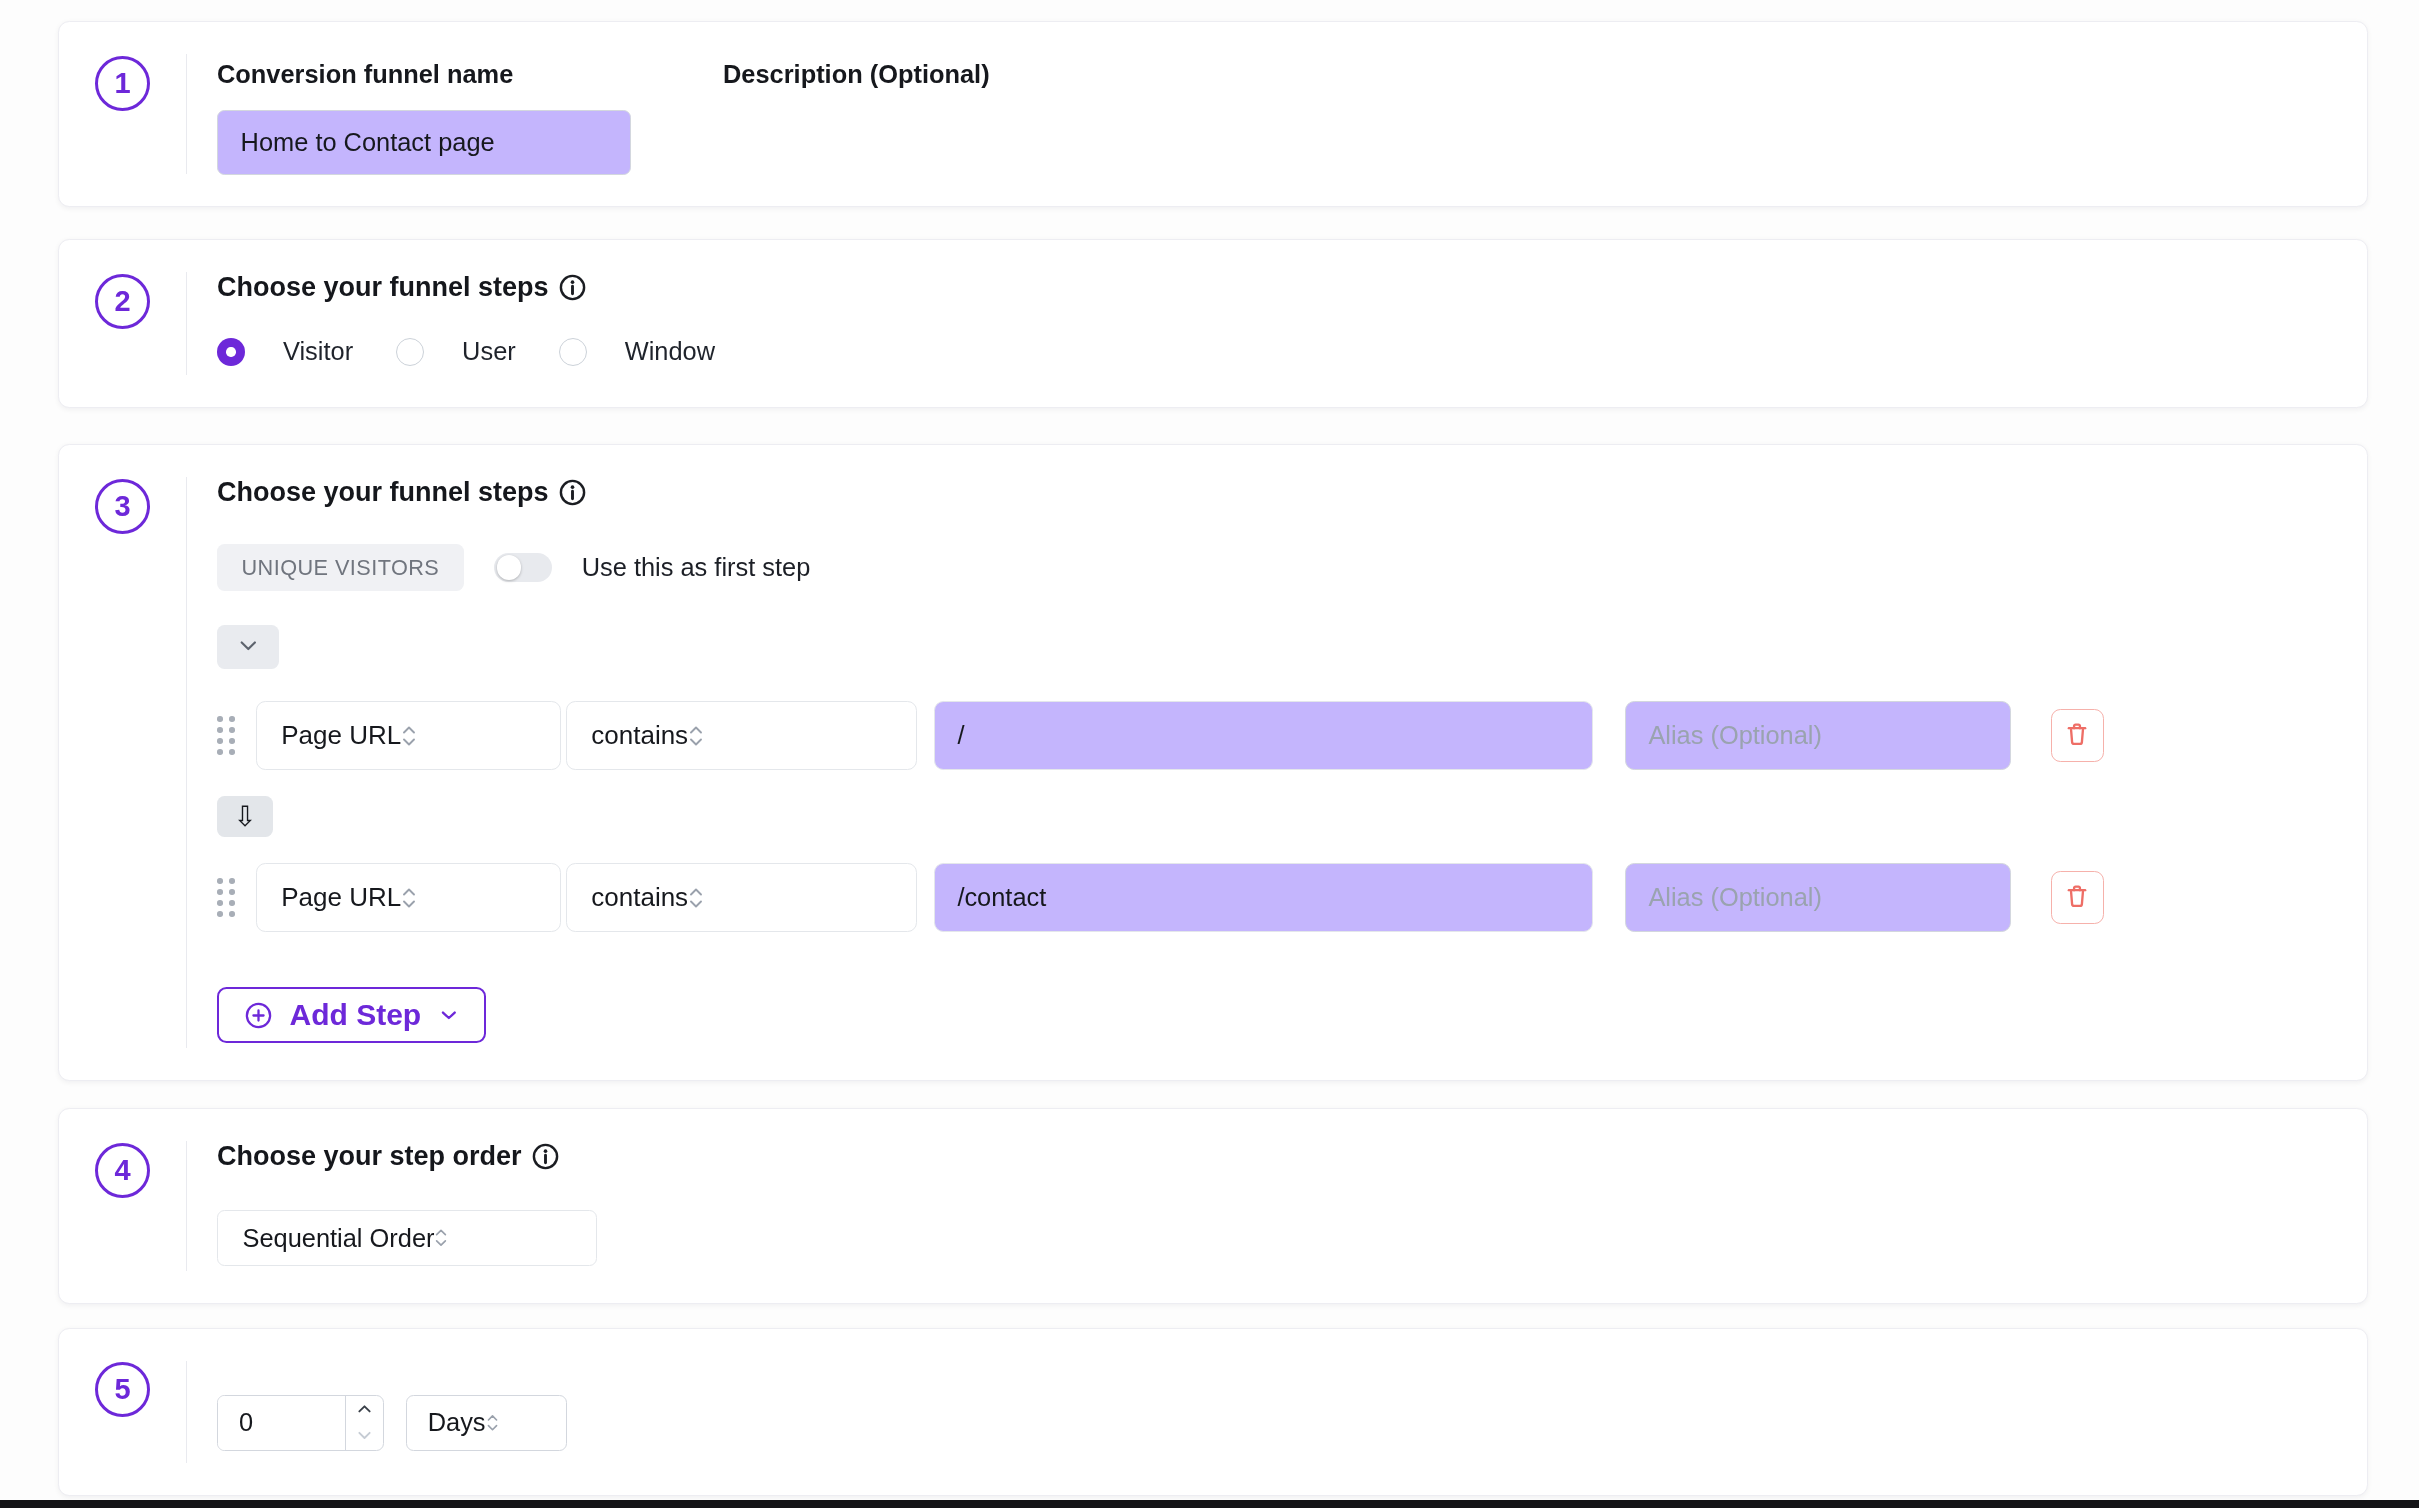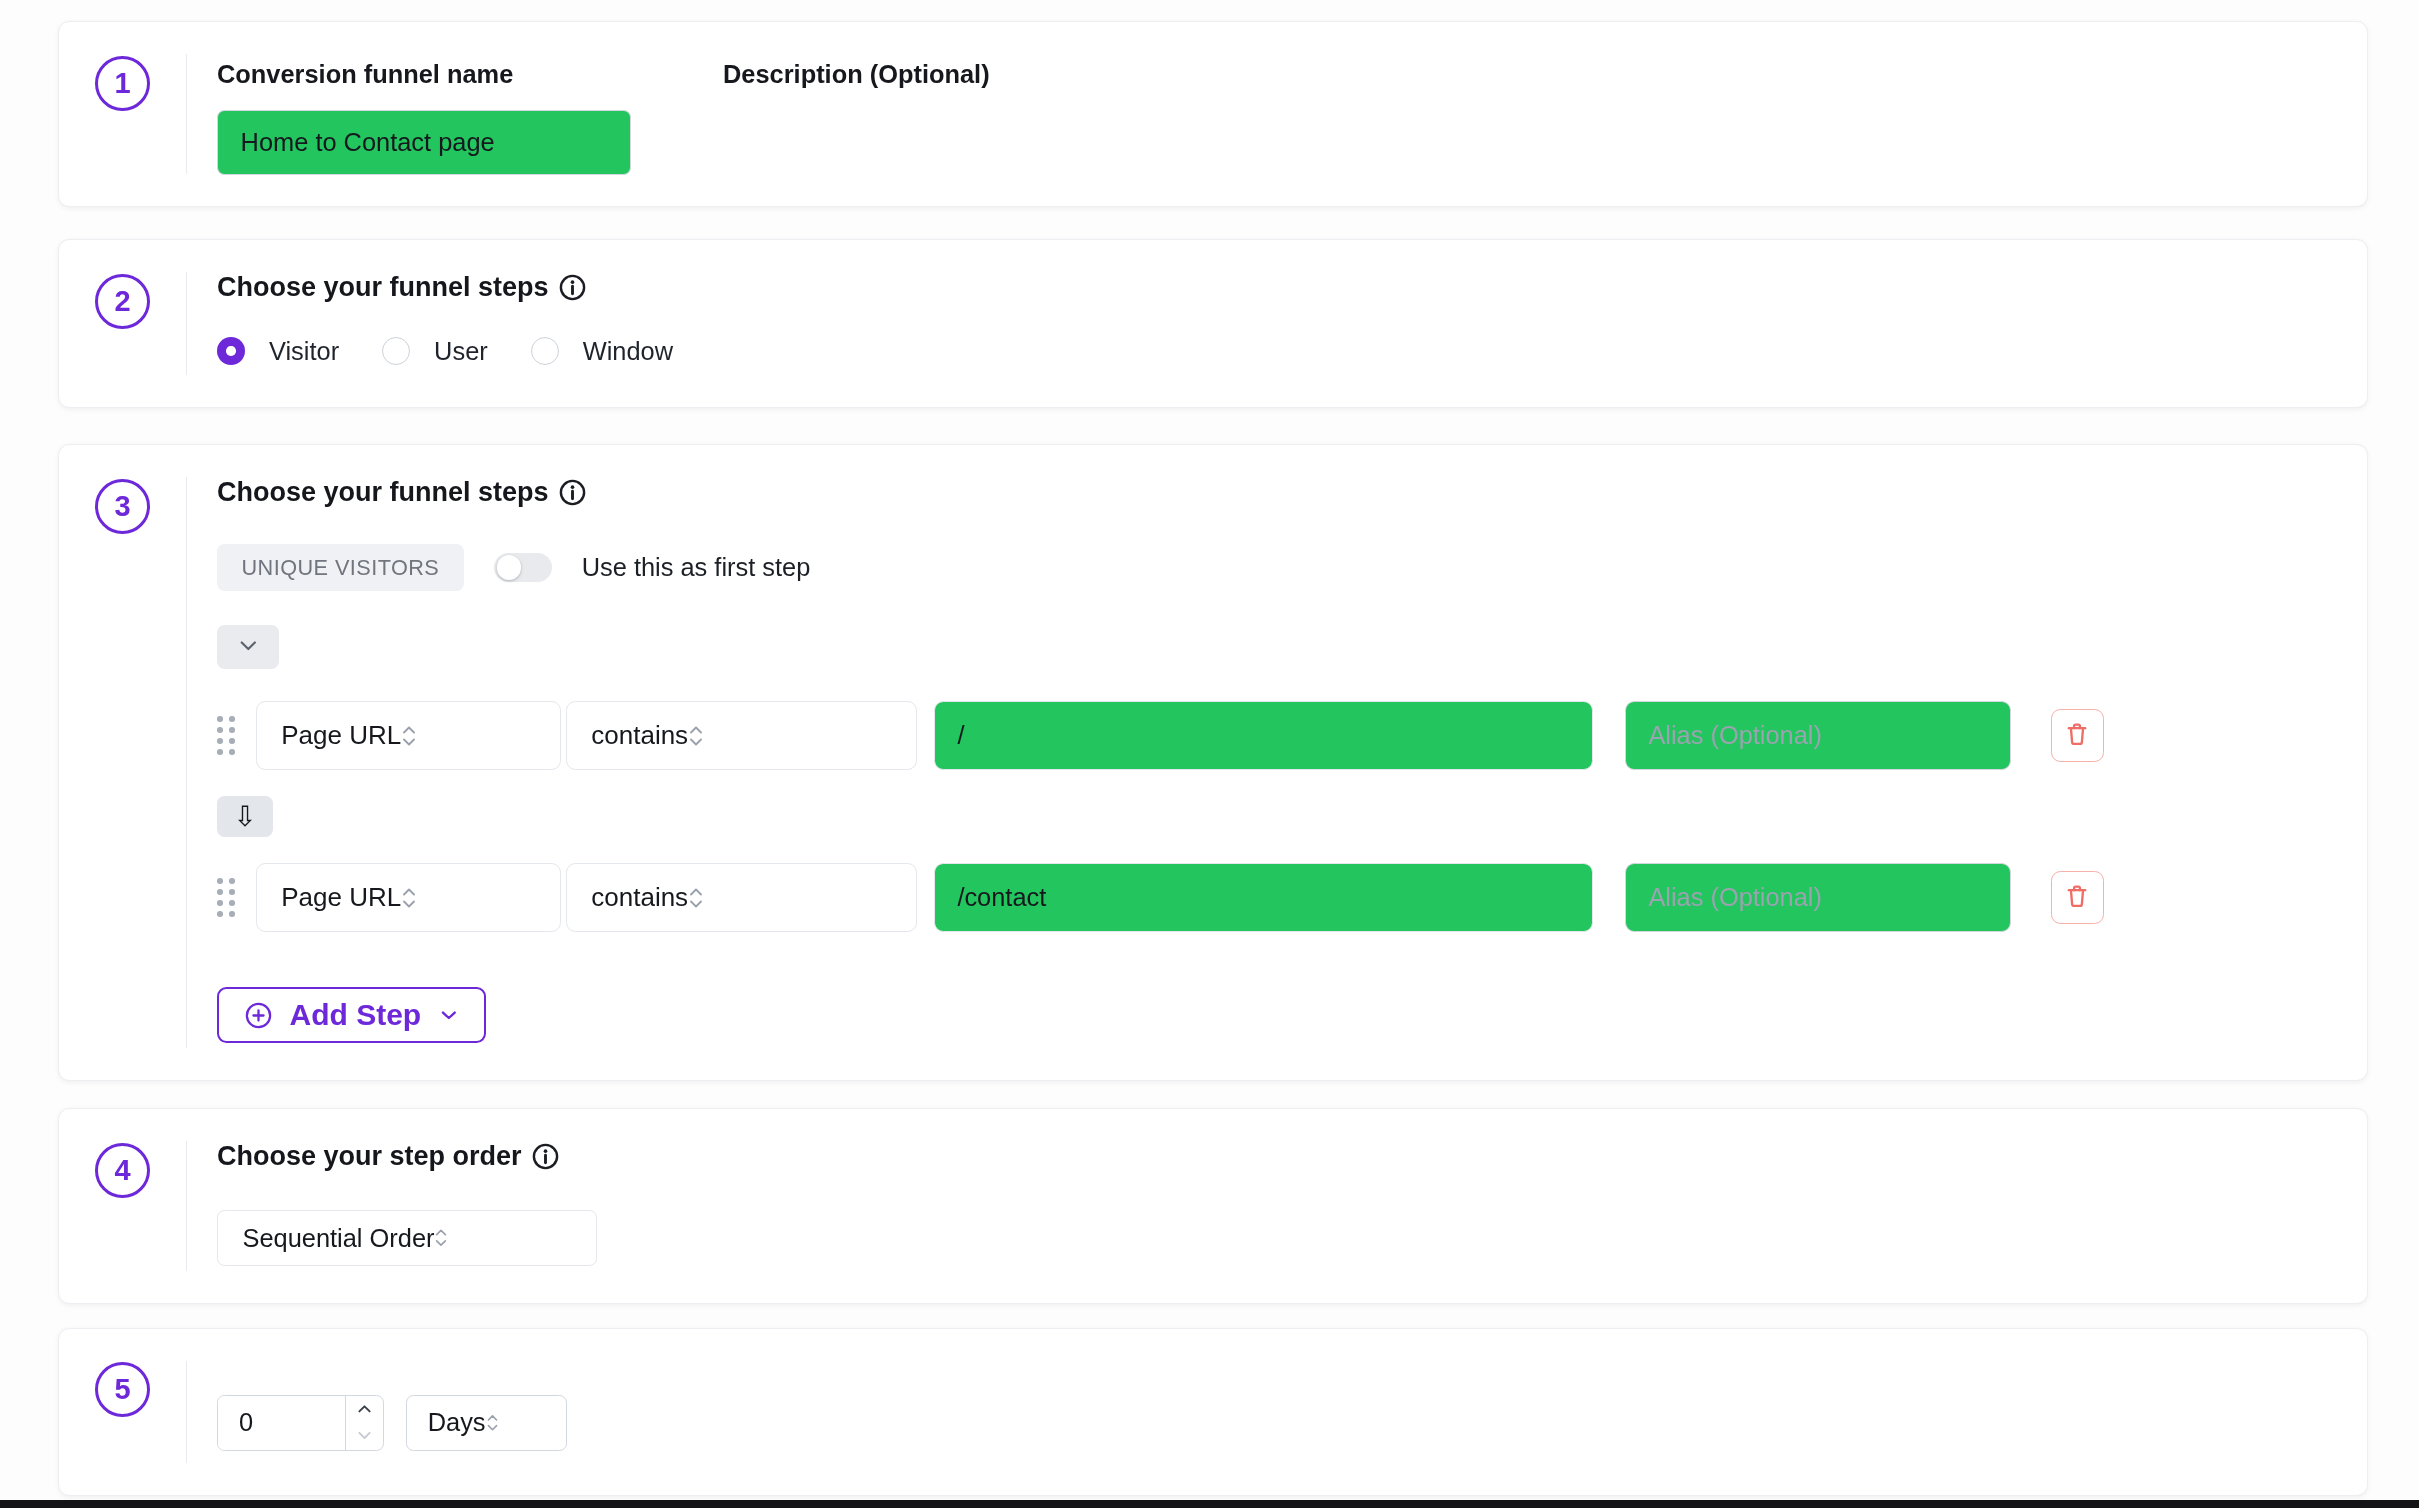--- a/index.html
+++ b/index.html
@@ -35,21 +35,21 @@
   .num-col{flex:0 0 127px;padding-left:36px;}
   .num-circle{
     width:55px;height:55px;border:3.8px solid var(--purple);border-radius:50%;
     color:var(--purple);font-size:29px;font-weight:700;
     display:flex;align-items:center;justify-content:center;margin-top:1.9px;
   }
   .content{flex:1;border-left:1.9px solid #e9eaef;padding-left:30px;}
   .field-label{font-size:25.4px;font-weight:600;color:var(--ink);margin-bottom:21px;}
   .text-input{
     height:65px;border:1.4px solid var(--input-border);border-radius:7.5px;
-    font-size:25.4px;color:var(--ink);padding:0 22.6px;outline:none;background:#22c55e;
+    font-size:25.4px;color:var(--ink);padding:0 22.6px;outline:none;background:#c4b5fd;
     font-family:inherit;
   }
   .text-input::placeholder{color:var(--muted);}
   .row1{display:flex;gap:92px;padding-top:5.6px;}
   .name-input{width:414px;}
   .desc-field{position:relative;width:767px;}
   .desc-input{
     width:767px;height:58px;border:none;border-bottom:1.9px dashed #c9cfd8;
     font-size:27px;color:var(--ink);padding:0 7.5px;background:transparent;outline:none;
     font-family:inherit;
@@ -58,21 +58,21 @@
   .desc-field::before,.desc-field::after{
     content:"";position:absolute;bottom:0;height:8.5px;width:0;
     border-left:1.9px dashed #c9cfd8;
   }
   .desc-field::before{left:0;}
   .desc-field::after{right:0;}
   .title-row{display:flex;align-items:center;gap:9px;}
   .card-title{font-size:27px;font-weight:700;color:#15171c;}
   .info-icon{color:#1b1d22;display:flex;cursor:pointer;}
   .radio-row{margin-top:34px;display:flex;align-items:center;gap:43px;}
-  .radio-item{display:flex;align-items:flex-start;gap:24px;font-size:25.4px;color:#1f232b;cursor:pointer;}
+  .radio-item{display:flex;align-items:flex-end;gap:38px;font-size:25.4px;color:#1f232b;cursor:pointer;}
   .radio{width:28px;height:28px;border-radius:50%;border:1.9px solid #ccd2d9;background:#fff;position:relative;flex:0 0 28px;}
   .radio.checked{border:none;background:var(--purple);}
   .radio.checked::after{content:"";position:absolute;left:9.4px;top:9.4px;width:9.4px;height:9.4px;border-radius:50%;background:#fff;}
   .badge-row{margin-top:36px;display:flex;align-items:center;gap:30px;}
   .badge{
     height:47px;padding:0 24.5px;border-radius:7.5px;background:#f0f1f4;
     display:flex;align-items:center;font-size:21.7px;color:#70757e;font-weight:500;letter-spacing:.02em;
   }
   .toggle{width:58px;height:29px;border-radius:15px;background:#e8eaee;position:relative;cursor:pointer;flex:0 0 58px;}
   .toggle .knob{position:absolute;left:2.8px;top:2.4px;width:24.5px;height:24.5px;border-radius:50%;background:#fff;box-shadow:0 0.9px 2.8px rgba(0,0,0,.25);}

